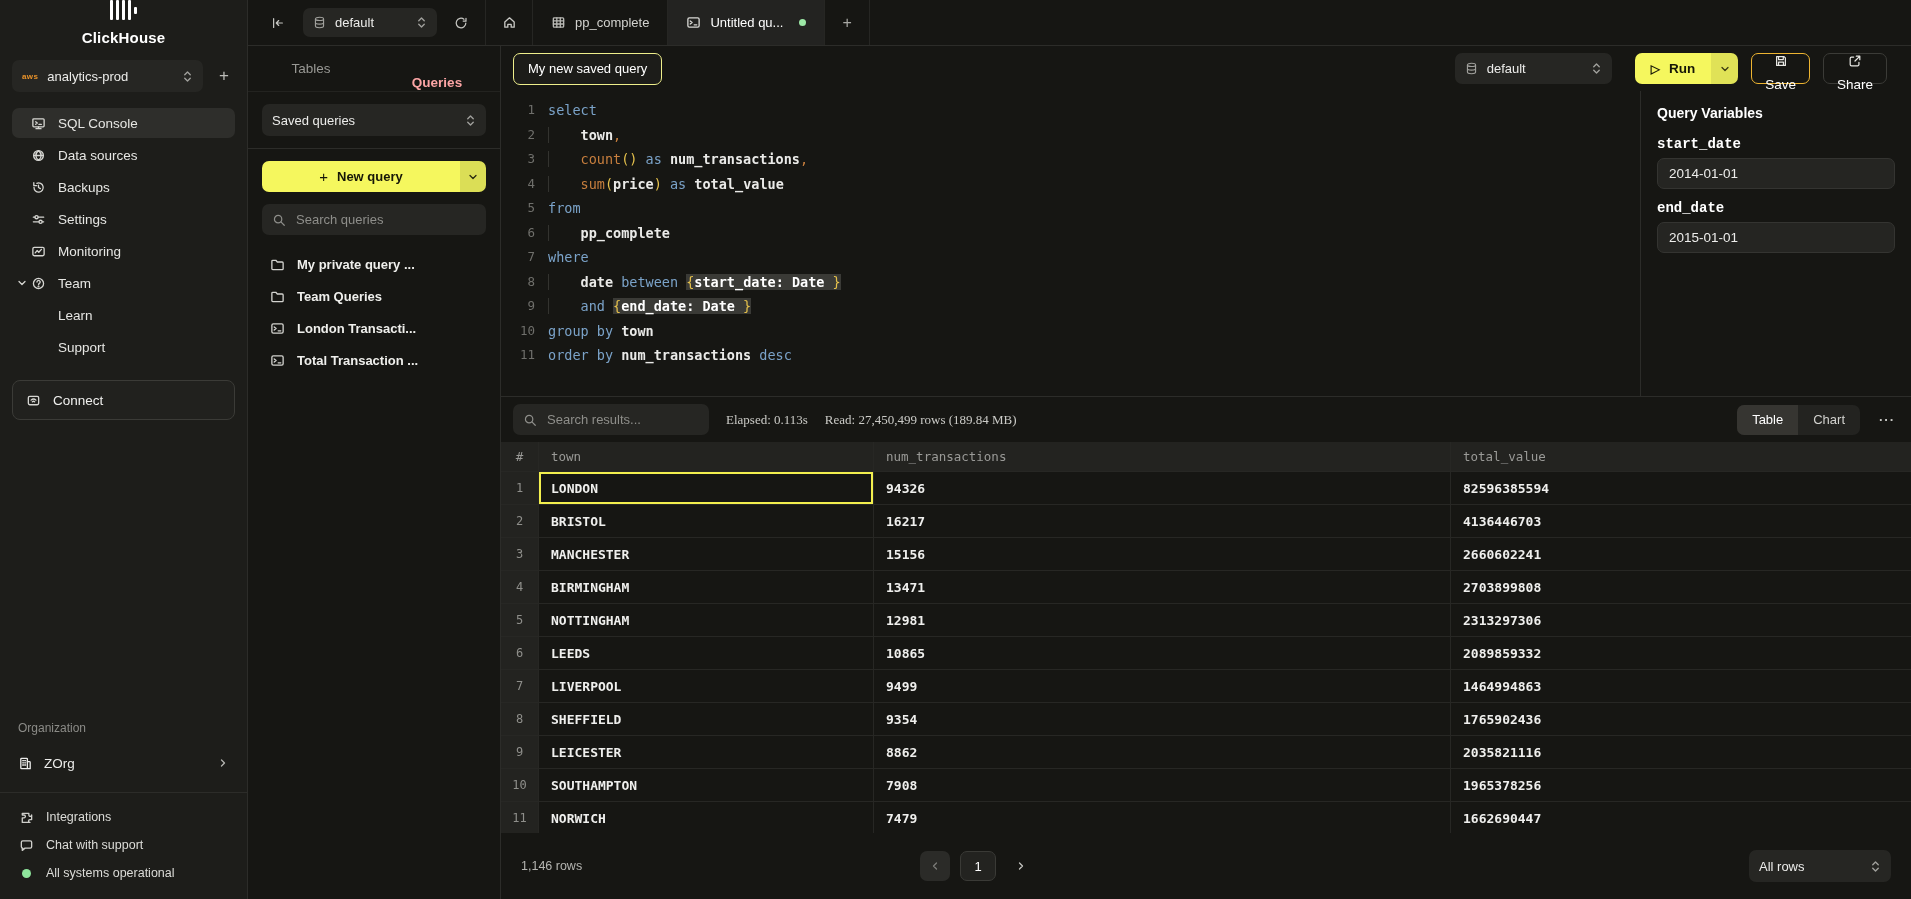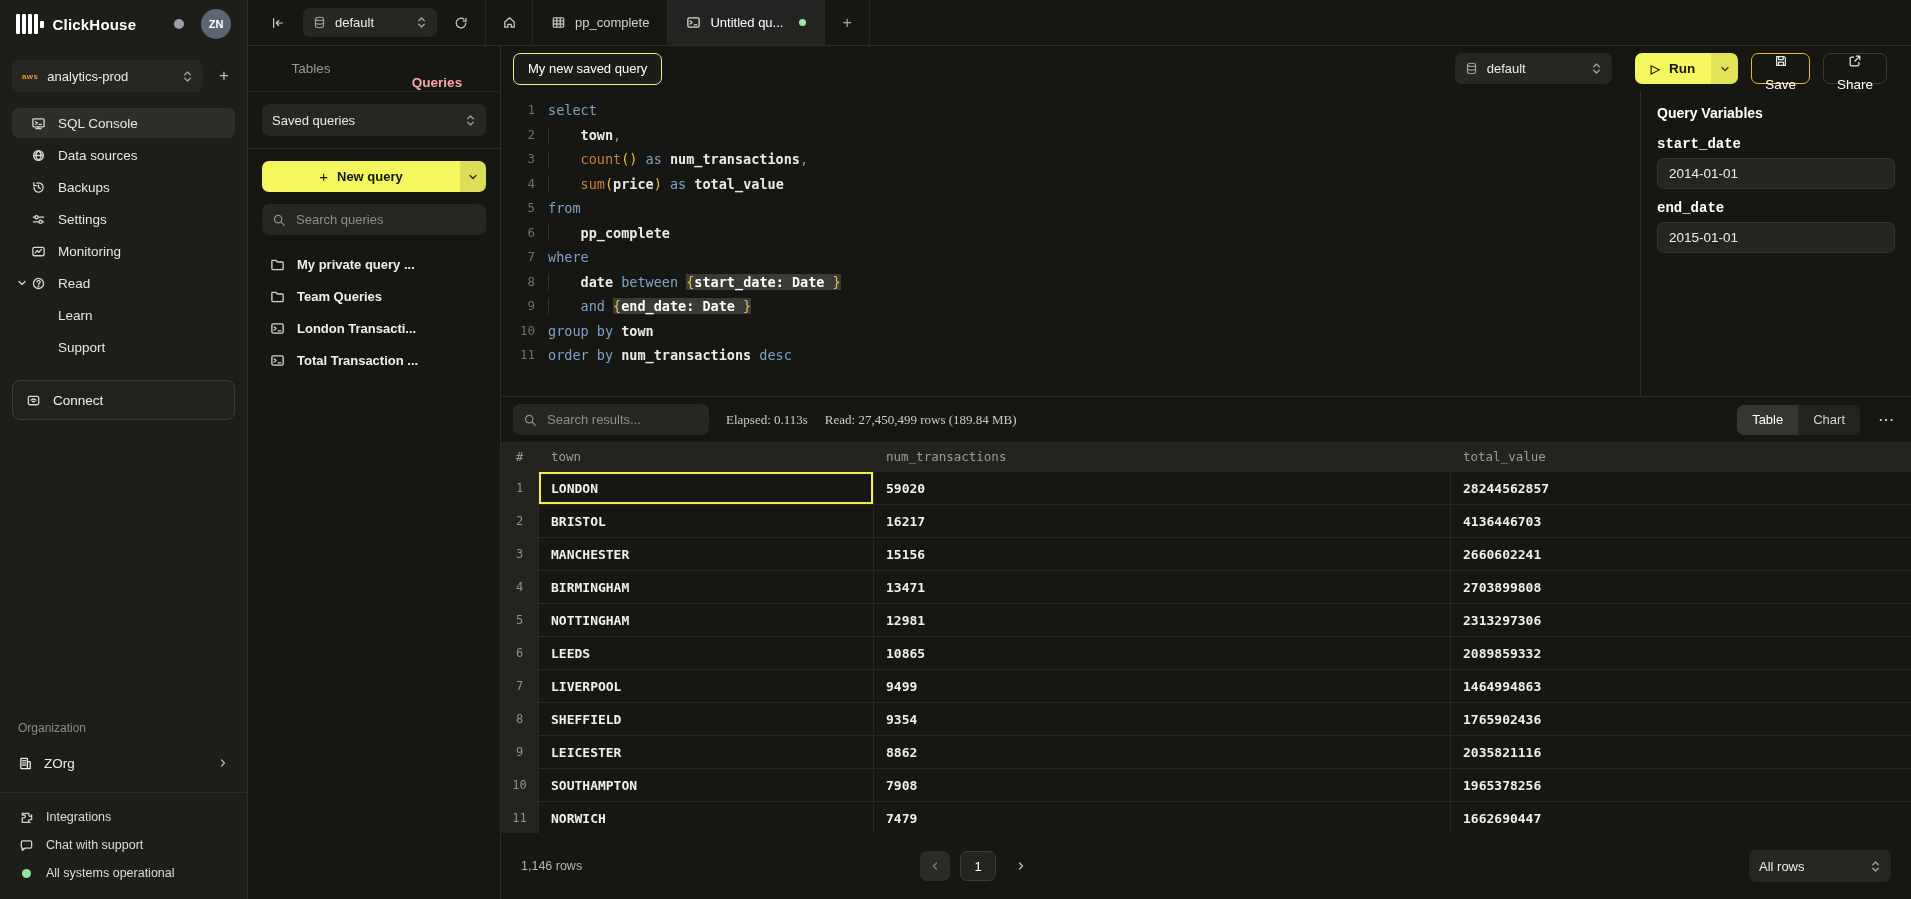--- a/index.html
+++ b/index.html
@@ -6,21 +6,21 @@
   .page{position:relative;width:1911px;height:899px;background:#161613;color:#e8e8e6;
         font-family:"Liberation Sans",sans-serif;font-size:13px;display:flex;overflow:hidden;}
   .ico{display:inline-flex;align-items:center;justify-content:center;flex:none;}
   .ico svg{display:block;}
   input{font-family:"Liberation Sans",sans-serif;}
   ::placeholder{color:#8e8e8a;opacity:1;}
 
   
   .sidebar{width:248px;min-width:248px;background:#1d1d1a;border-right:1px solid #2c2c29;
            display:flex;flex-direction:column;padding:0 12px;box-sizing:border-box;}
-  .logo-row{height:48px;display:flex;align-items:center;gap:9px;padding:0 4px;}
+  .logo-row{height:48px;display:flex;align-items:center;gap:9px;padding:0 4px;flex-direction:column;}
   .logo{display:flex;align-items:center;gap:2.5px;height:20px;}
   .logo .bar{width:3.5px;height:20px;background:#fff;border-radius:1px;}
   .logo .bar.short{height:7px;}
   .brand-name{font-size:15px;font-weight:700;color:#fff;letter-spacing:.2px;}
   .presence-dot{width:10px;height:10px;border-radius:50%;background:#9aa0a4;margin-left:auto;margin-right:8px;}
   .avatar{width:30px;height:30px;border-radius:50%;background:#5b6672;color:#fff;font-size:11px;
           font-weight:700;display:flex;align-items:center;justify-content:center;}
   .service-row{display:flex;gap:10px;align-items:center;margin-top:12px;}
   .select{background:#262623;border-radius:7px;height:32px;display:flex;align-items:center;
           padding:0 10px;gap:9px;cursor:pointer;box-sizing:border-box;}
@@ -246,21 +246,21 @@
               <path d="M4 6l4 4 4-4"></path>
             </svg>
           </span>
           <span class="ico">
             <svg width="15" height="15" viewBox="0 0 16 16" fill="none" stroke="currentColor" stroke-width="1.4" stroke-linecap="round" stroke-linejoin="round">
               <circle cx="8" cy="8" r="5.4"></circle>
               <path d="M6.4 6.4a1.7 1.7 0 112.9 1.2c-.6.5-1.2.8-1.2 1.6"></path>
               <circle cx="8" cy="11.1" r=".4" fill="currentColor"></circle>
             </svg>
           </span>
-          <span class="nav-label">Read</span>
+          <span class="nav-label">Team</span>
         </div>
         <div class="nav-item child">
           <span class="nav-label">Learn</span>
         </div>
         <div class="nav-item child">
           <span class="nav-label">Support</span>
         </div>
       </nav>
     <div class="connect-btn">
       <span class="ico">
@@ -586,22 +586,22 @@
           <div class="table" id="results-table">
               <div class="tr head">
                 <div class="td c0">#</div>
                 <div class="td c1">town</div>
                 <div class="td c2">num_transactions</div>
                 <div class="td c3">total_value</div>
               </div>
               <div class="tr">
                 <div class="td c0">1</div>
                 <div class="td c1 sel">LONDON</div>
-                <div class="td c2">59020</div>
-                <div class="td c3">28244562857</div>
+                <div class="td c2">94326</div>
+                <div class="td c3">82596385594</div>
               </div>
               <div class="tr">
                 <div class="td c0">2</div>
                 <div class="td c1">BRISTOL</div>
                 <div class="td c2">16217</div>
                 <div class="td c3">4136446703</div>
               </div>
               <div class="tr">
                 <div class="td c0">3</div>
                 <div class="td c1">MANCHESTER</div>

